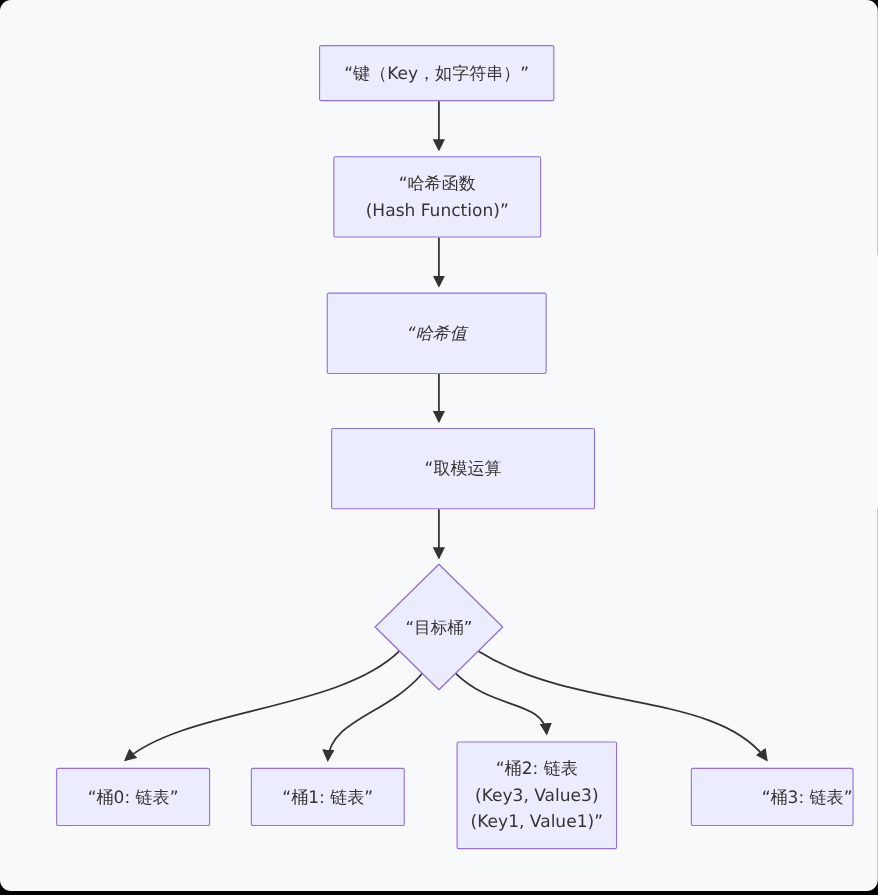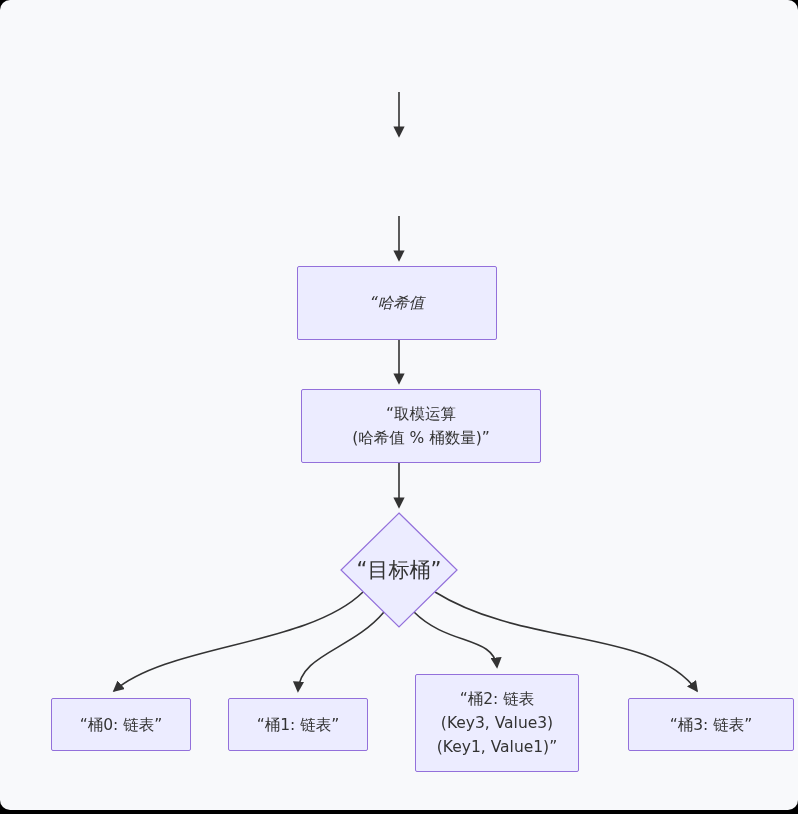--- a/index.html
+++ b/index.html
@@ -42,21 +42,21 @@
     align-items: center;
     justify-content: center;
     text-align: center;
     white-space: nowrap;
   }
   .diamond-label {
     position: absolute;
     background: transparent;
     border: none;
     color: #333333;
-    font-size: 21px;
+    font-size: 15px;
     line-height: 24px;
     display: flex;
     align-items: center;
     justify-content: center;
     text-align: center;
     white-space: nowrap;
   }
   .node .line { pointer-events: none; }
 </style>
 </head>
@@ -77,46 +77,52 @@
     <path d="M399 463 L399 507" stroke="#333333" stroke-width="1.6" fill="none" marker-end="url(#arrow)"></path>
 
     <path d="M363 592 C 308 646, 168 644, 114 691" stroke="#333333" stroke-width="1.6" fill="none" marker-end="url(#arrow)"></path>
     <path d="M384 612 C 352 650, 300 654, 298 691" stroke="#333333" stroke-width="1.6" fill="none" marker-end="url(#arrow)"></path>
     <path d="M414 612 C 448 646, 494 636, 497 667" stroke="#333333" stroke-width="1.6" fill="none" marker-end="url(#arrow)"></path>
     <path d="M435 592 C 525 648, 652 628, 697 691" stroke="#333333" stroke-width="1.6" fill="none" marker-end="url(#arrow)"></path>
 
     <polygon points="399,513 457,570 399,627 341,570" fill="#ECECFF" stroke="#9370DB" stroke-width="1.2"></polygon>
   </svg>
 
+  <div class="node" style="left:290px; top:41px; width:214px; height:51px;">
+    <div class="line">“键（Key，如字符串）”</div>
+  </div>
 
+  <div class="node" style="left:303px; top:142px; width:189px; height:74px;">
+    <div class="line">“哈希函数</div>
+    <div class="line">(Hash Function)”</div>
+  </div>
 
   <div class="node" style="left:297px; top:266px; width:200px; height:74px;font-style:italic;">
     <div class="line">“哈希值</div>
   </div>
 
   <div class="node" style="left:301px; top:389px; width:240px; height:74px;">
     <div class="line">“取模运算</div>
-    <div class="line">(哈希值 % 桶数量)”</div>
   </div>
 
   <div class="diamond-label" style="left:339px; top:558px; width:120px; height:24px;">
     <div class="line">“目标桶”</div>
   </div>
 
   <div class="node" style="left:51px; top:698px; width:140px; height:53px;">
     <div class="line">“桶0: 链表”</div>
   </div>
 
   <div class="node" style="left:228px; top:698px; width:140px; height:53px;text-align:center;">
     <div class="line">“桶1: 链表”</div>
   </div>
 
-  <div class="node" style="left:415px; top:674px; width:164px; height:98px;">
+  <div class="node" style="left:415px; top:674px; width:146px; height:98px;">
     <div class="line">“桶2: 链表</div>
     <div class="line">(Key3, Value3)</div>
     <div class="line">(Key1, Value1)”</div>
   </div>
 
-  <div class="node" style="left:628px; top:698px; width:166px; height:53px;">
+  <div class="node" style="left:628px; top:698px; width:148px; height:53px;align-items:flex-end;">
     <div class="line">“桶3: 链表”</div>
   </div>
 
 </div>
 
 </body></html>

